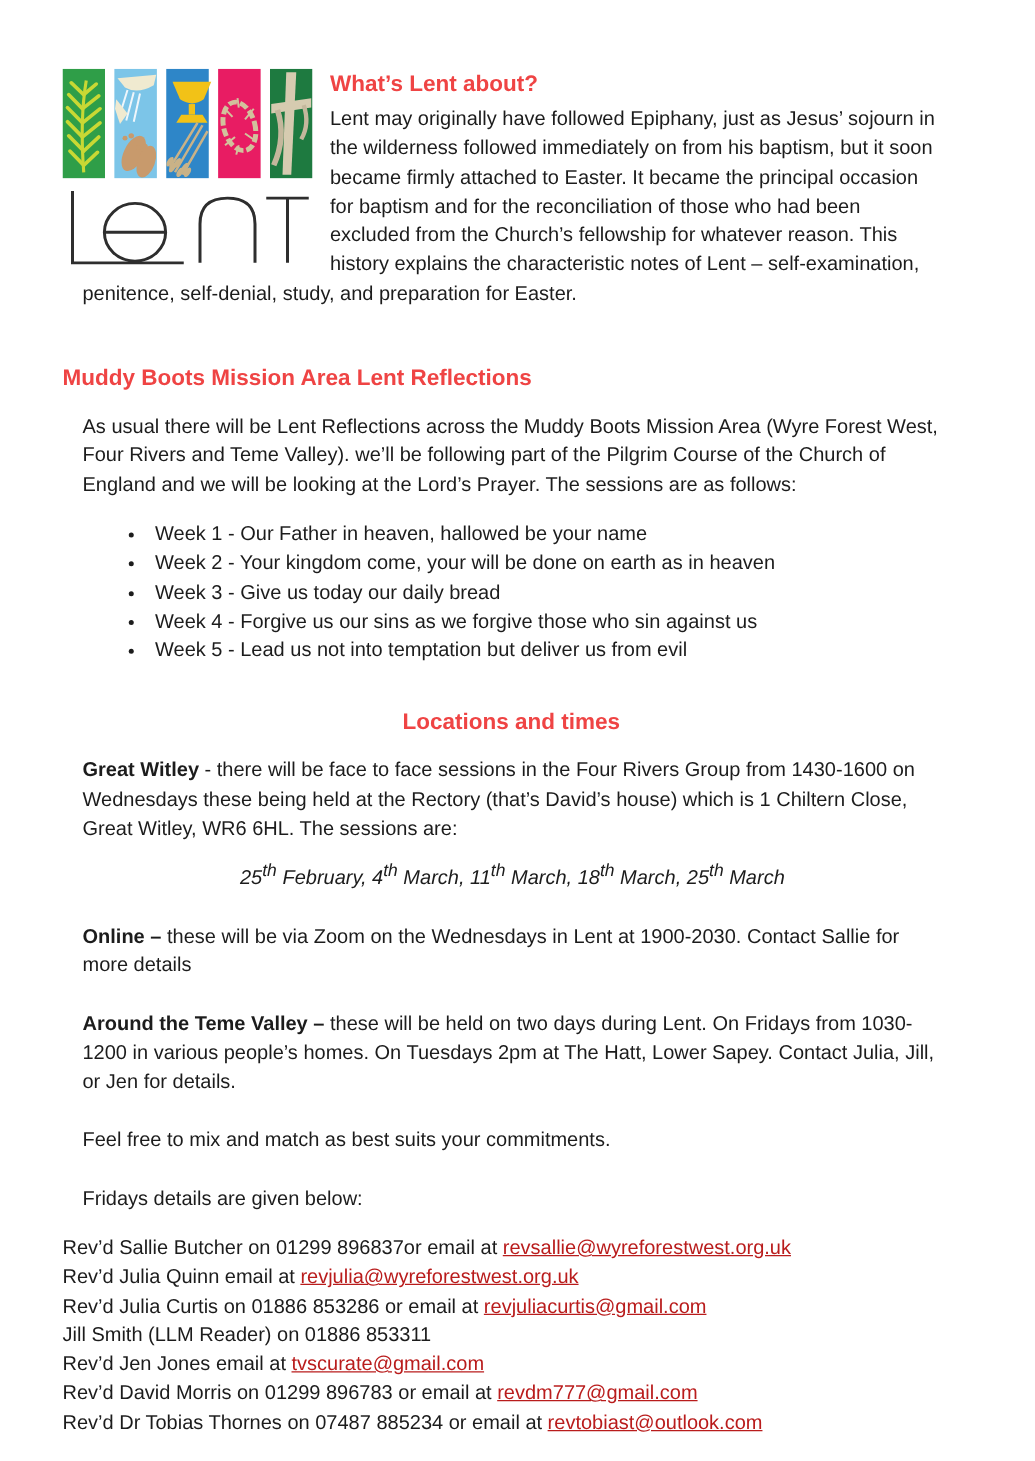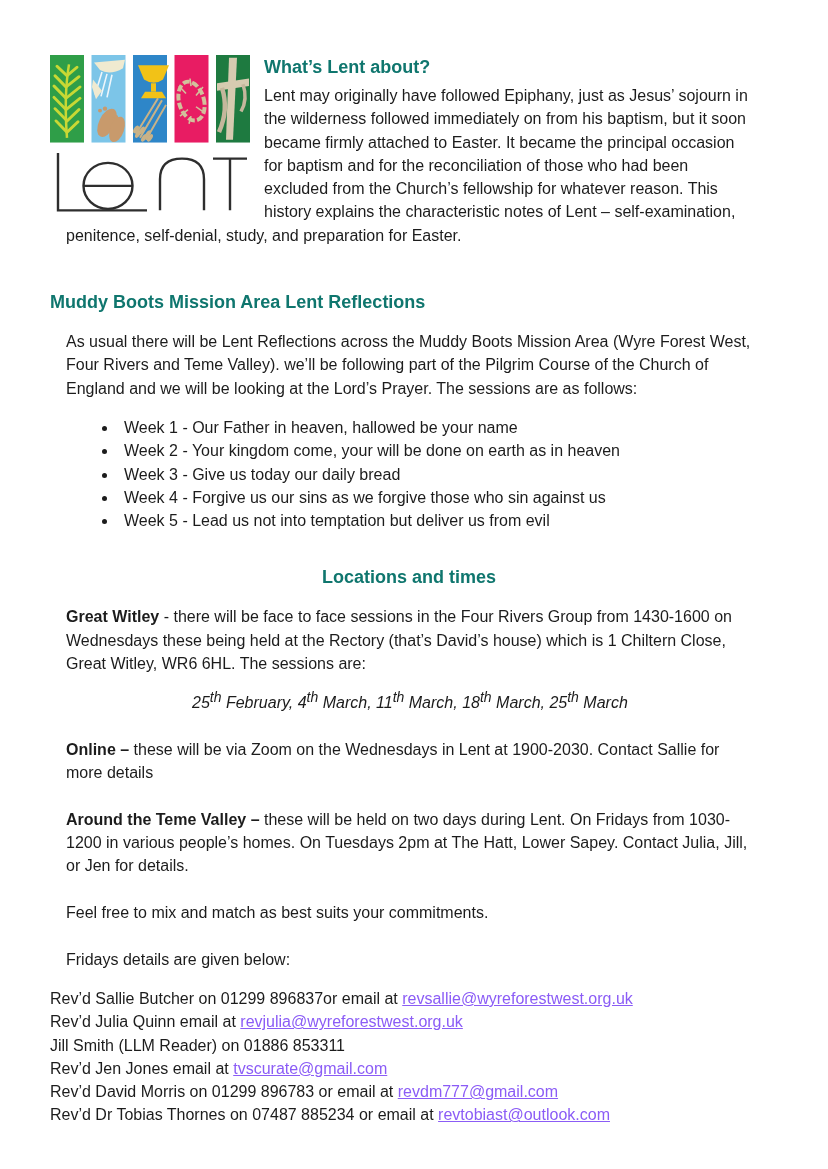--- a/index.html
+++ b/index.html
@@ -14,21 +14,21 @@
     font-family: "Liberation Sans", sans-serif;
     font-size: 16px;
     line-height: 23.3px;
     color: #1c1c1c;
     overflow: hidden;
   }
   h1, h2 {
     font-size: 18px;
     line-height: 24px;
     margin: 0;
-    color: #0f766e;
+    color: #ef4444;
   }
   p { margin: 16px; }
   .mt  { margin-top: 23.3px; }
   .mt-lg { margin-top: 27px; }
   .mt-xl { margin-top: 33px; text-align: center; }
   .logo {
     float: left;
     width: 200px;
     height: 160px;
     margin-right: 14px;
@@ -42,21 +42,21 @@
     list-style: disc;
   }
   ul.weeks li { margin: 0; padding-left: 6px; }
   .dates {
     font-style: italic;
     padding-left: 126px;
   }
   .dates sup { font-size: 14px; line-height: 0; }
   .contact-line { white-space: nowrap; }
   a.email-link {
-    color: #8b5cf6;
+    color: #b91c1c;
     text-decoration: underline;
     cursor: pointer;
   }
   b { font-weight: bold; }
 </style>
 </head>
 <body>
 
 <div class="page">
 
@@ -148,19 +148,20 @@
   <p class="mt"><b>Online –</b><span> these will be via Zoom on the Wednesdays in Lent at 1900-2030. Contact Sallie for more details</span></p>
 
   <p class="mt"><b>Around the Teme Valley –</b><span> these will be held on two days during Lent. On Fridays from 1030-1200 in various people’s homes. On Tuesdays 2pm at The Hatt, Lower Sapey. Contact Julia, Jill, or Jen for details.</span></p>
 
   <p class="mt">Feel free to mix and match as best suits your commitments.</p>
 
   <p class="mt">Fridays details are given below:</p>
   <div id="contacts">
       <div class="contact-line"><span>Rev’d Sallie Butcher on 01299 896837or email at </span><a href="#" class="email-link">revsallie@wyreforestwest.org.uk</a></div>
       <div class="contact-line"><span>Rev’d Julia Quinn email at </span><a href="#" class="email-link">revjulia@wyreforestwest.org.uk</a></div>
+      <div class="contact-line"><span>Rev’d Julia Curtis on 01886 853286 or email at </span><a href="#" class="email-link">revjuliacurtis@gmail.com</a></div>
       <div class="contact-line"><span>Jill Smith (LLM Reader) on 01886 853311</span></div>
       <div class="contact-line"><span>Rev’d Jen Jones email at </span><a href="#" class="email-link">tvscurate@gmail.com</a></div>
       <div class="contact-line"><span>Rev’d David Morris on 01299 896783 or email at </span><a href="#" class="email-link">revdm777@gmail.com</a></div>
       <div class="contact-line"><span>Rev’d Dr Tobias Thornes on 07487 885234 or email at </span><a href="#" class="email-link">revtobiast@outlook.com</a></div>
     </div>
 
 </div>
 
 </body></html>

